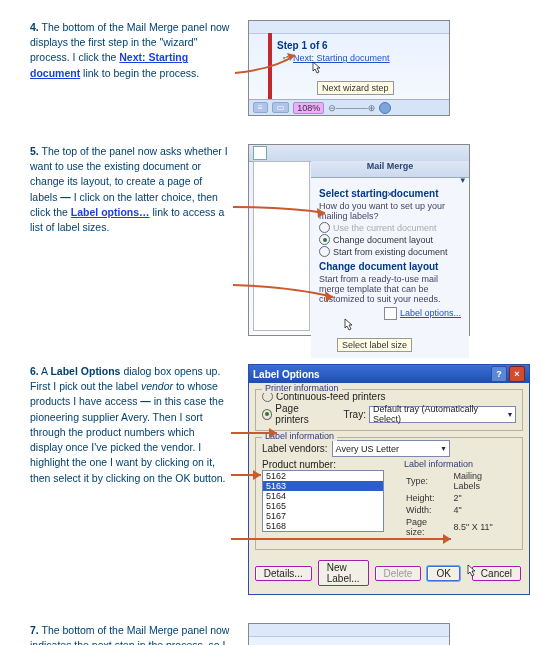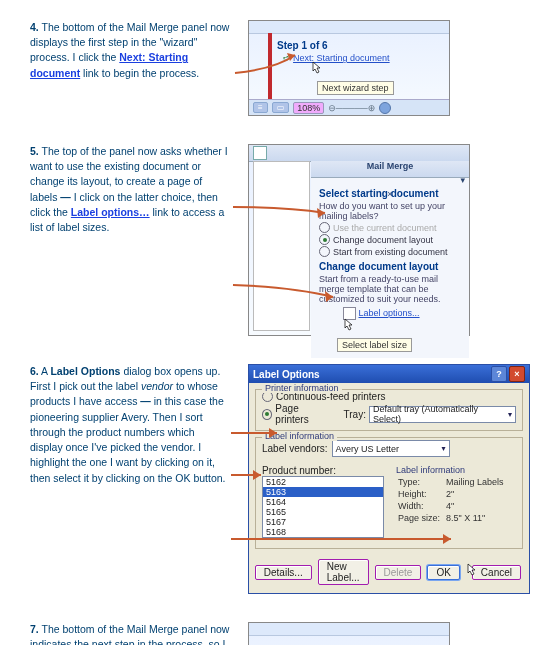--- a/index.html
+++ b/index.html
@@ -184,21 +184,21 @@
         <div class="radio-row">
             <span class="radio sel"></span>
             <span>Change document layout</span>
           </div>
         <div class="radio-row">
             <span class="radio"></span>
             <span>Start from existing document</span>
           </div>
         <div class="sect-title">Change document layout</div>
         <div style="color:#446;">Start from a ready-to-use mail merge template that can be customized to suit your needs.</div>
-        <div style="margin:3px 0 0 24px;">
+        <div style="margin:3px 0 0 6px;text-align:right;">
           <span style="width:11px;height:11px;border:1px solid #889;display:inline-block;vertical-align:middle;background:#fff;"></span>
           <span class="wiz-link">Label options...</span>
         </div>
         <div style="margin-left:24px;">
           <span class="cursor-ptr"><svg width="12" height="14">
                 <path d="M2 1 L2 10 L4 8 L6 12 L8 11 L6 7 L9 7 Z" fill="#fff" stroke="#000" stroke-width="0.7"></path>
               </svg></span>
         </div>
         <div style="margin-left:18px;"><span class="tooltip">Select label size</span></div>
       </div>
@@ -245,21 +245,21 @@
     </div>
     <div class="fieldset" style="padding-bottom:8px;">
       <span class="legend">Label information</span>
       <div class="row">
         <span>Label vendors:</span>
         <span class="select-box" style="width:110px;">
             <span>Avery US Letter</span>
             <span class="select-caret">▾</span>
           </span>
       </div>
-      <div class="row" style="align-items:flex-start;margin-top:8px;gap:12px;">
+      <div class="row" style="align-items:flex-start;margin-top:2px;gap:20px;">
         <div>
           <div>Product number:</div>
           <div class="listbox" id="product-listbox">
               <div>5162</div>
               <div class="sel">5163</div>
               <div>5164</div>
               <div>5165</div>
               <div>5167</div>
               <div>5168</div>
             </div>

